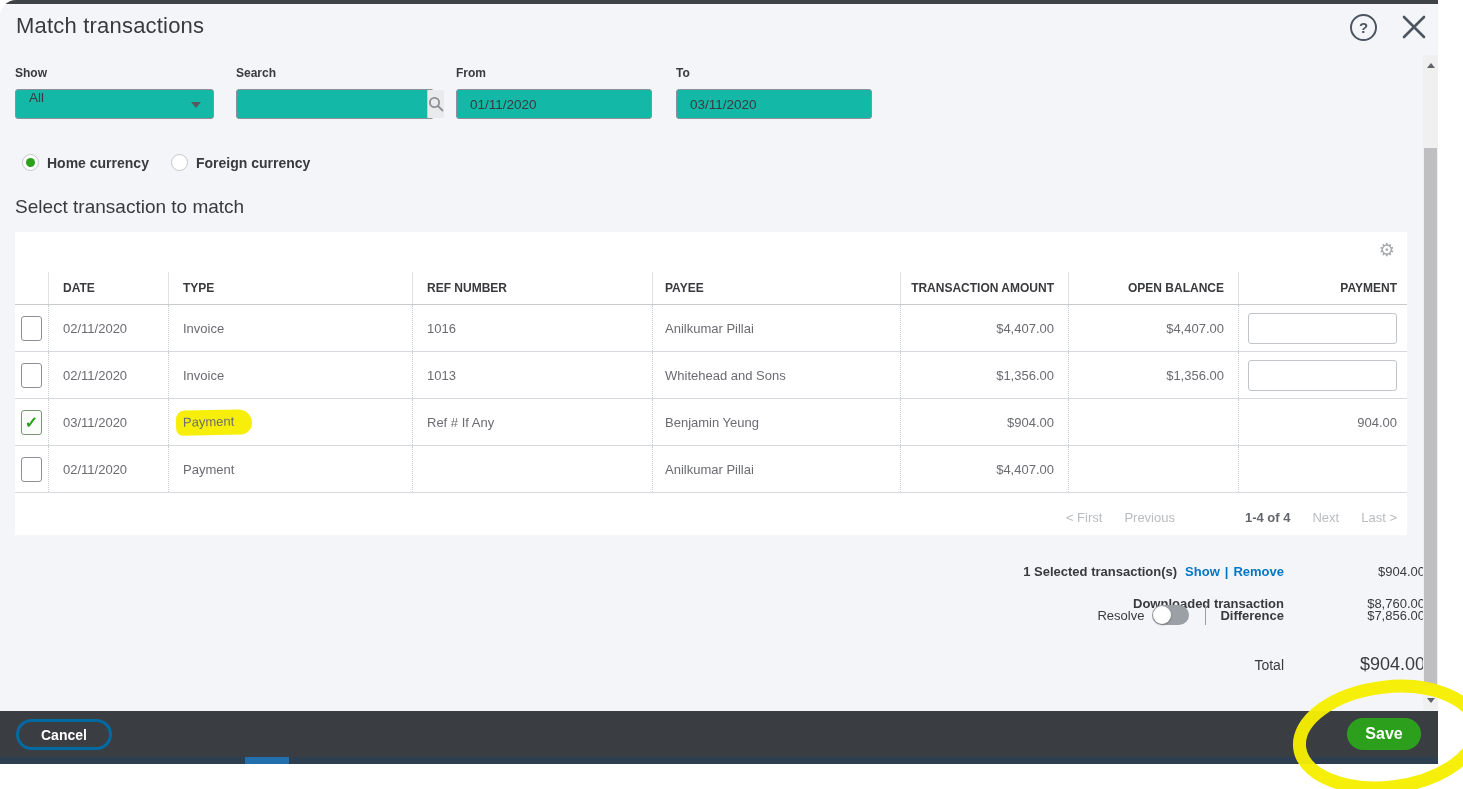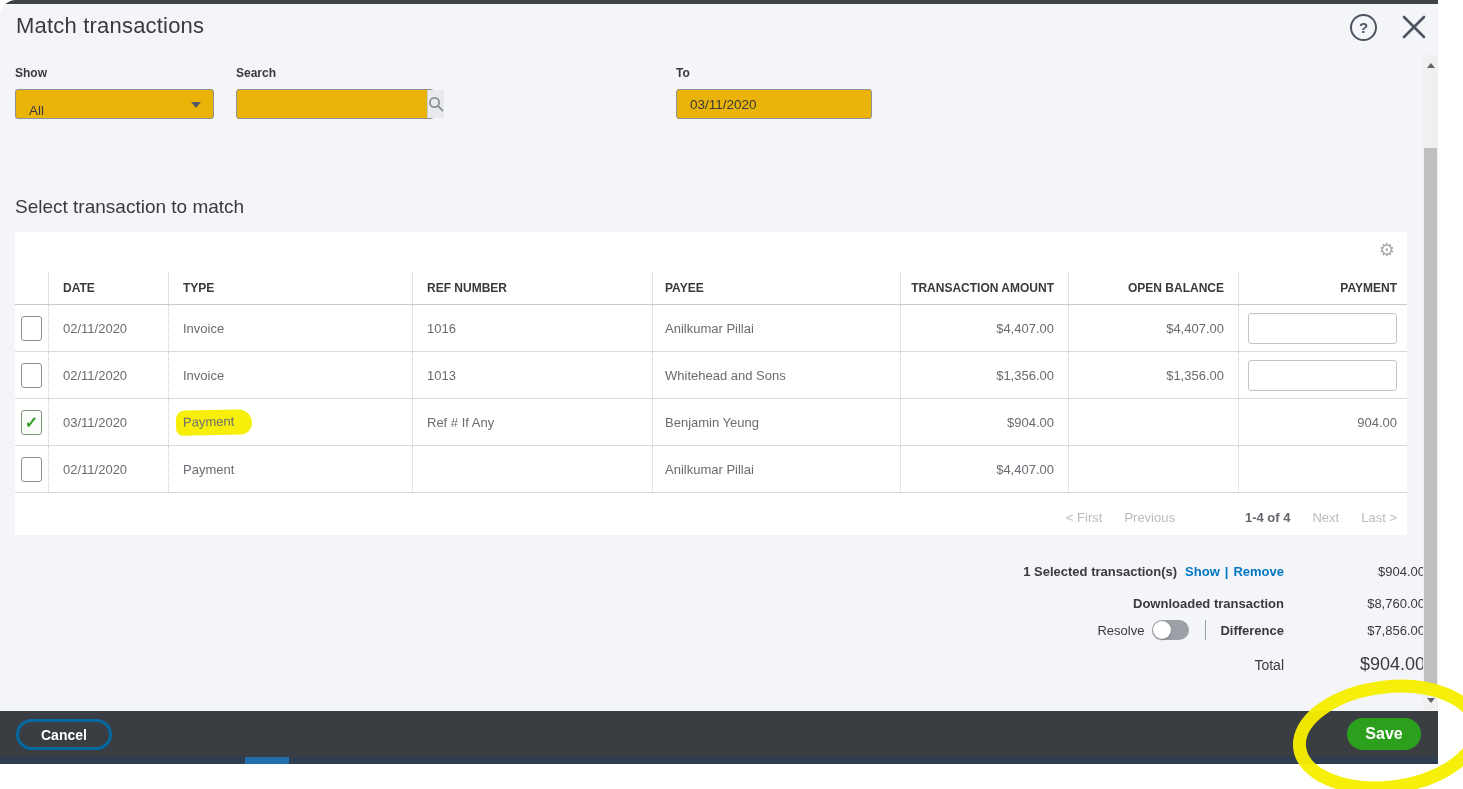--- a/index.html
+++ b/index.html
@@ -12,22 +12,22 @@
 
   .dlg-title { position:absolute; left:16px; top:13px; font-size:22px; font-weight:400; color:#393a3d; letter-spacing:.2px; }
 
   .help-icon { position:absolute; left:1350px; top:14px; width:27px; height:27px; border:2px solid #4d5560; border-radius:50%;
                display:flex; align-items:center; justify-content:center; font-size:15px; font-weight:700; color:#4d5560; cursor:pointer; }
   .close-icon { position:absolute; left:1400px; top:13px; width:28px; height:28px; cursor:pointer; }
   .close-icon svg { width:100%; height:100%; }
 
   .fgroup { position:absolute; }
   .fgroup .flabel { font-size:12px; font-weight:700; color:#393a3d; margin-bottom:9px; }
-  .fcontrol { position:relative; height:30px; background:#eab308; border:1px solid #8d9096; border-radius:3px;
-              display:flex; align-items:flex-end; font-size:13.5px; color:#393a3d; }
+  .fcontrol { position:relative; height:30px; background:#14b8a6; border:1px solid #8d9096; border-radius:3px;
+              display:flex; align-items:flex-start; font-size:13.5px; color:#393a3d; }
   .fcontrol .val { padding-left:13px; }
   .caret-down { position:absolute; right:12px; top:12px; width:0; height:0;
                 border-left:5px solid transparent; border-right:5px solid transparent; border-top:6px solid #55595e; }
   .search-box input { flex:1; height:100%; border:none; outline:none; background:transparent; font:inherit; padding-left:13px; }
   .search-btn { width:31px; height:28px; background:#e9eaec; border-left:1px solid #c9ccd0; border-radius:0 2px 2px 0;
                 display:flex; align-items:center; justify-content:center; cursor:pointer; }
   .date-input { width:100%; height:100%; border:none; outline:none; background:transparent; font:inherit; padding-left:13px; color:#393a3d; }
 
   .radio-row { position:absolute; left:22px; top:154px; display:flex; align-items:center; gap:8px; font-size:14px; font-weight:700; color:#393a3d; }
   .radio { width:17px; height:17px; border-radius:50%; background:#fff; border:1px solid #c4c7cb; position:relative; cursor:pointer; flex:none; }
@@ -131,28 +131,41 @@
       <input type="text" value="" style="">
       <span class="search-btn">
         <svg width="16" height="16" viewBox="0 0 16 16">
             <circle cx="6.5" cy="6.5" r="4.6" fill="none" stroke="#8d9096" stroke-width="1.8"></circle>
             <path d="M10 10 L14.5 14.5" stroke="#8d9096" stroke-width="1.8" stroke-linecap="round"></path>
           </svg>
       </span>
     </div>
   </div>
 
+  <div class="fgroup" style="left:456px; top:66px; width:196px;">
+    <div class="flabel">From</div>
+    <div class="fcontrol">
+      <input class="date-input" type="text" value="01/11/2020" style="">
+    </div>
+  </div>
 
   <div class="fgroup" style="left:676px; top:66px; width:196px;">
     <div class="flabel">To</div>
     <div class="fcontrol">
       <input class="date-input" type="text" value="03/11/2020" style="">
     </div>
   </div>
 
+  <div class="radio-row">
+    <span class="radio on"></span>
+    <span>Home currency</span>
+    <span class="gap"></span>
+    <span class="radio"></span>
+    <span>Foreign currency</span>
+  </div>
 
   <div class="section-heading">Select transaction to match</div>
 
   <div class="card">
     <div class="gear">⚙</div>
 
     <div class="thead">
       <div class="cell c-check"></div>
       <div class="cell c-date">DATE</div>
       <div class="cell c-type">TYPE</div>
@@ -244,21 +257,21 @@
     <span class="linkblue" style="margin:0 5px;">|</span>
     <span class="linkblue">Remove</span>
     <span class="sumval">$904.00</span>
   </div>
 
   <div class="sumrow" style="top:596px;">
     <span class="bold">Downloaded transaction</span>
     <span class="sumval">$8,760.00</span>
   </div>
 
-  <div class="sumrow" style="top:620px;padding-left:31px;">
+  <div class="sumrow" style="top:605px;padding-left:31px;">
     <span>Resolve</span>
     <span class="toggle">
         <span class="knob"></span>
       </span>
     <span class="vdivider"></span>
     <span class="bold">Difference</span>
     <span class="sumval">$7,856.00</span>
   </div>
 
   <div class="sumrow" style="top:654px;">

